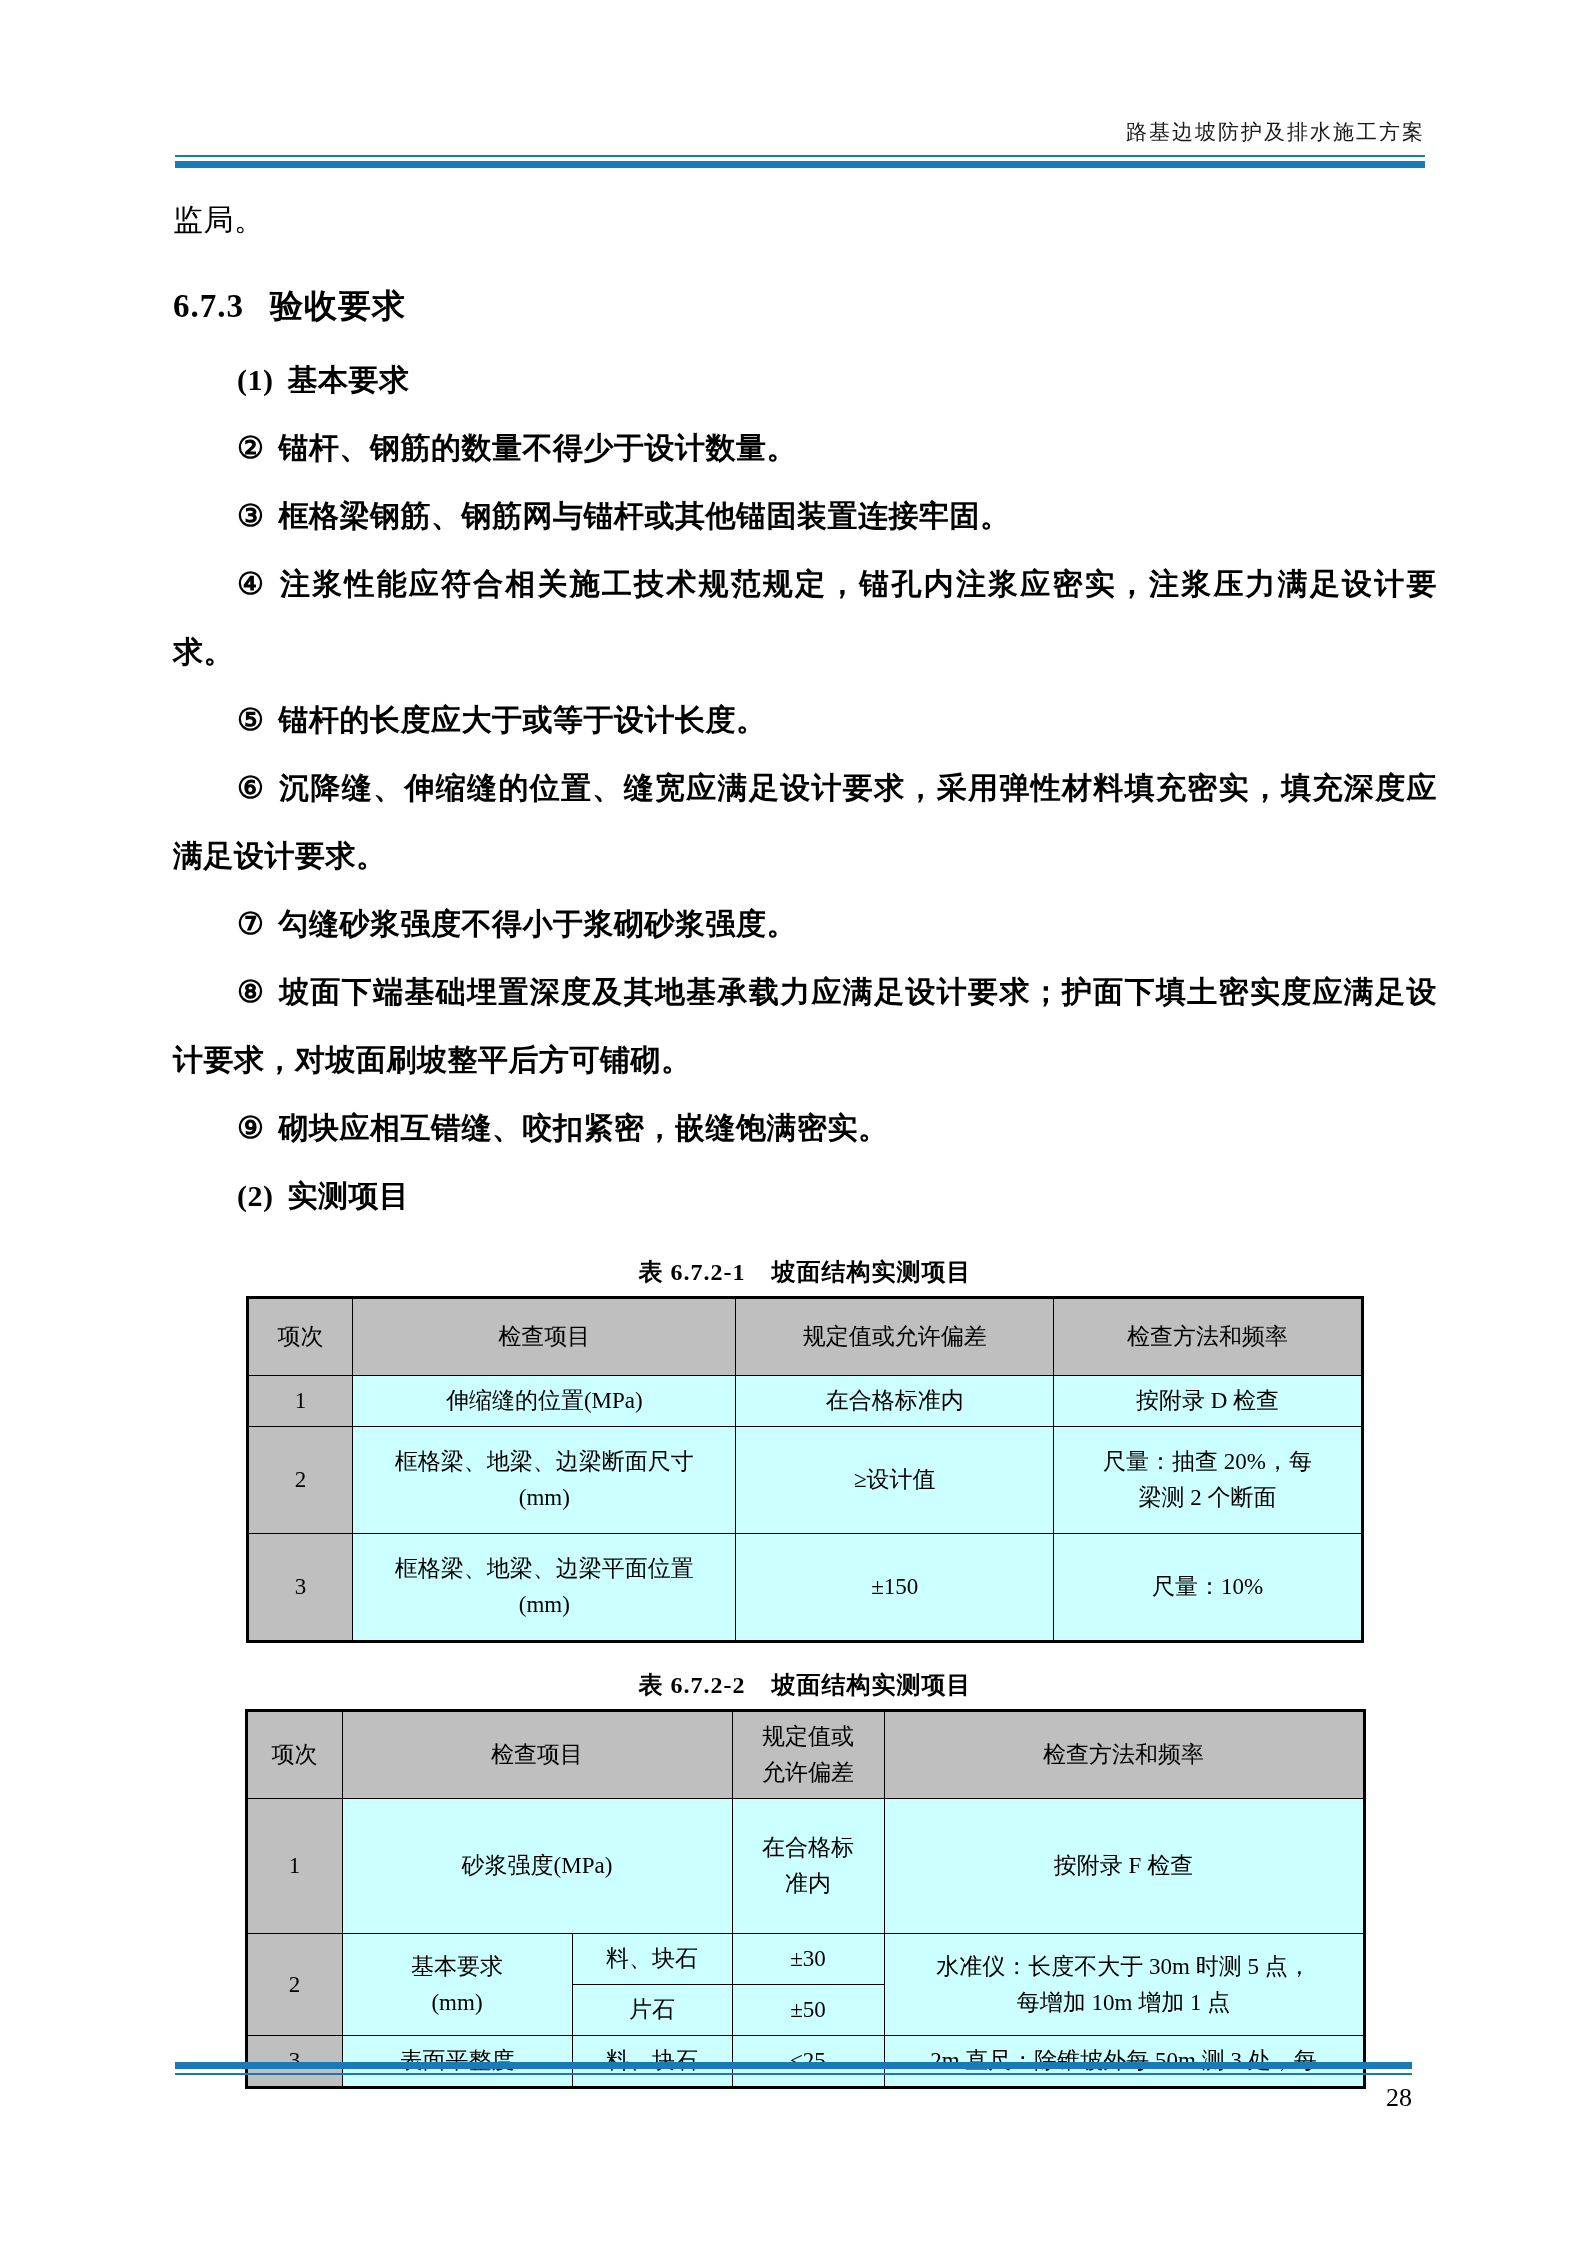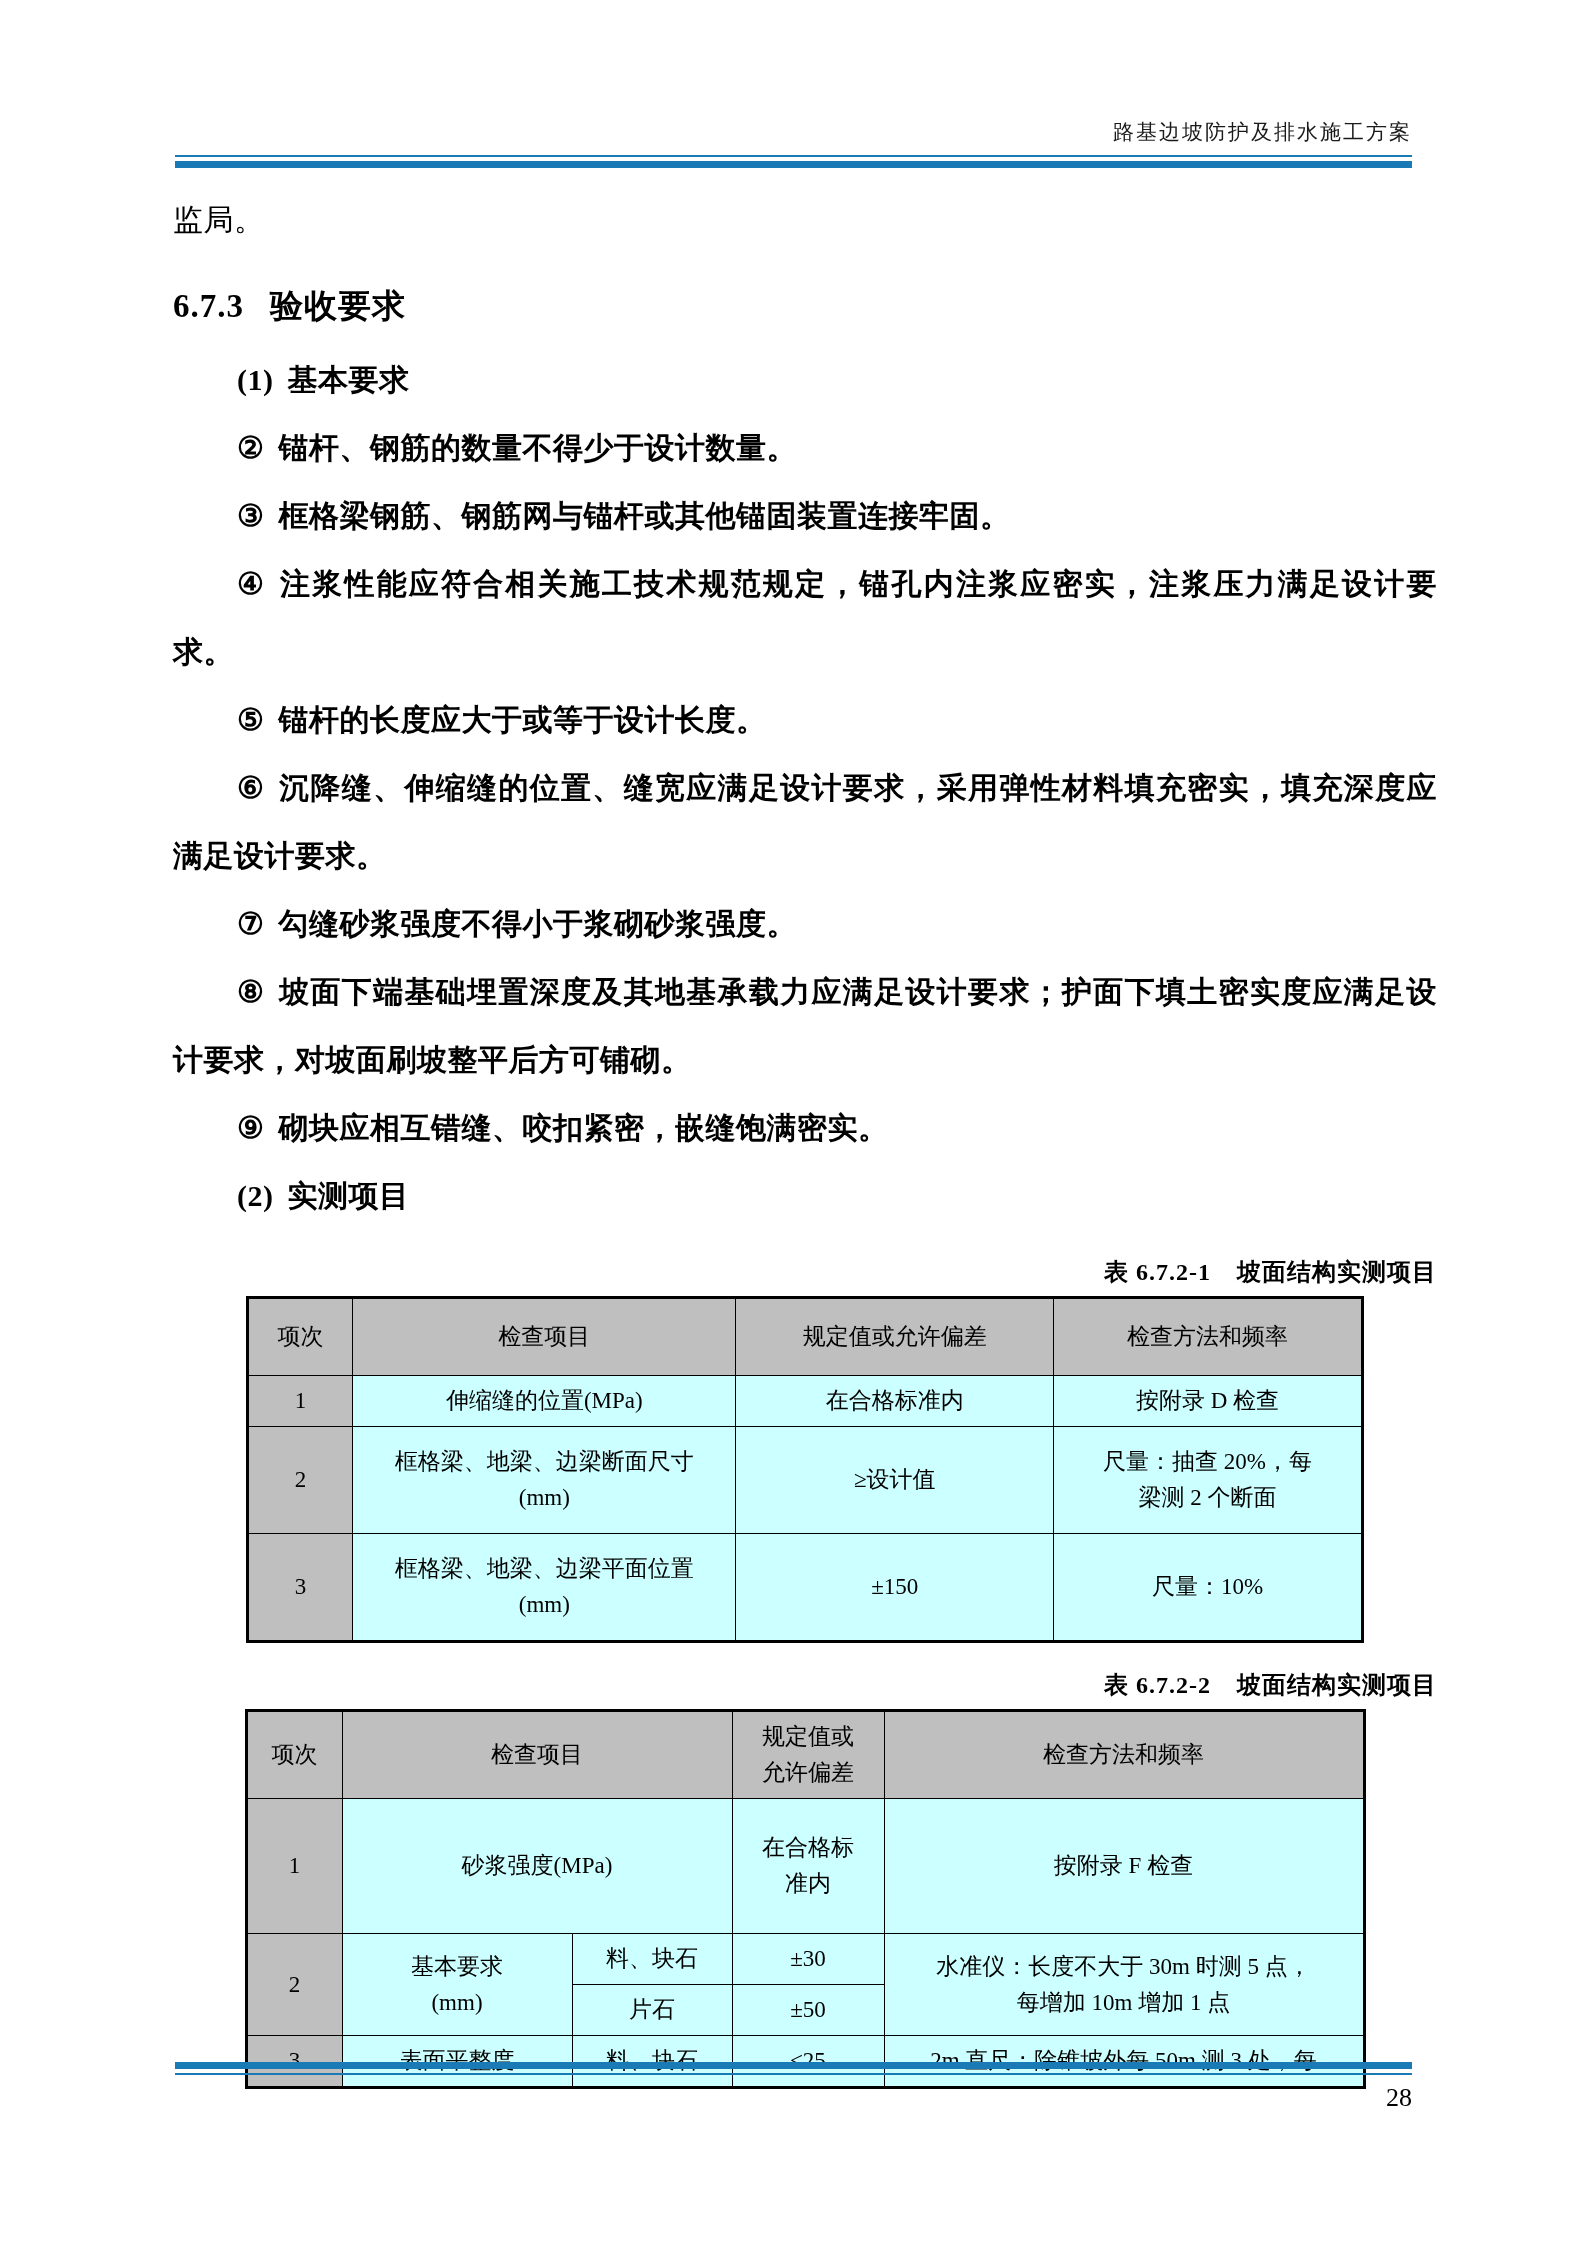--- a/index.html
+++ b/index.html
@@ -17,21 +17,21 @@
     height: 2245px;
     background: #ffffff;
     box-sizing: border-box;
     overflow: hidden;
   }
 
   
   .header {
     position: absolute;
     left: 175px;
-    right: 175px;
+    right: 162px;
     top: 108px;
     height: 60px;
   }
   .header-title {
     position: absolute;
     right: 0;
     bottom: 22px;
     font-size: 21px;
     letter-spacing: 2px;
     color: #1a1a1a;
@@ -81,21 +81,21 @@
     font-weight: bold;
     line-height: 60px;
     letter-spacing: 1px;
   }
   h2.section-heading .num { margin-right: 26px; }
 
   .marker { margin-right: 14px; }
 
   
   .table-caption {
-    text-align: right;
+    text-align: center;
     font-size: 24px;
     font-weight: bold;
     margin: 26px 0 8px 0;
     letter-spacing: 1px;
   }
   .table-caption .cap-gap { display: inline-block; width: 26px; }
 
   table.meas {
     border-collapse: collapse;
     margin: 0 auto;

